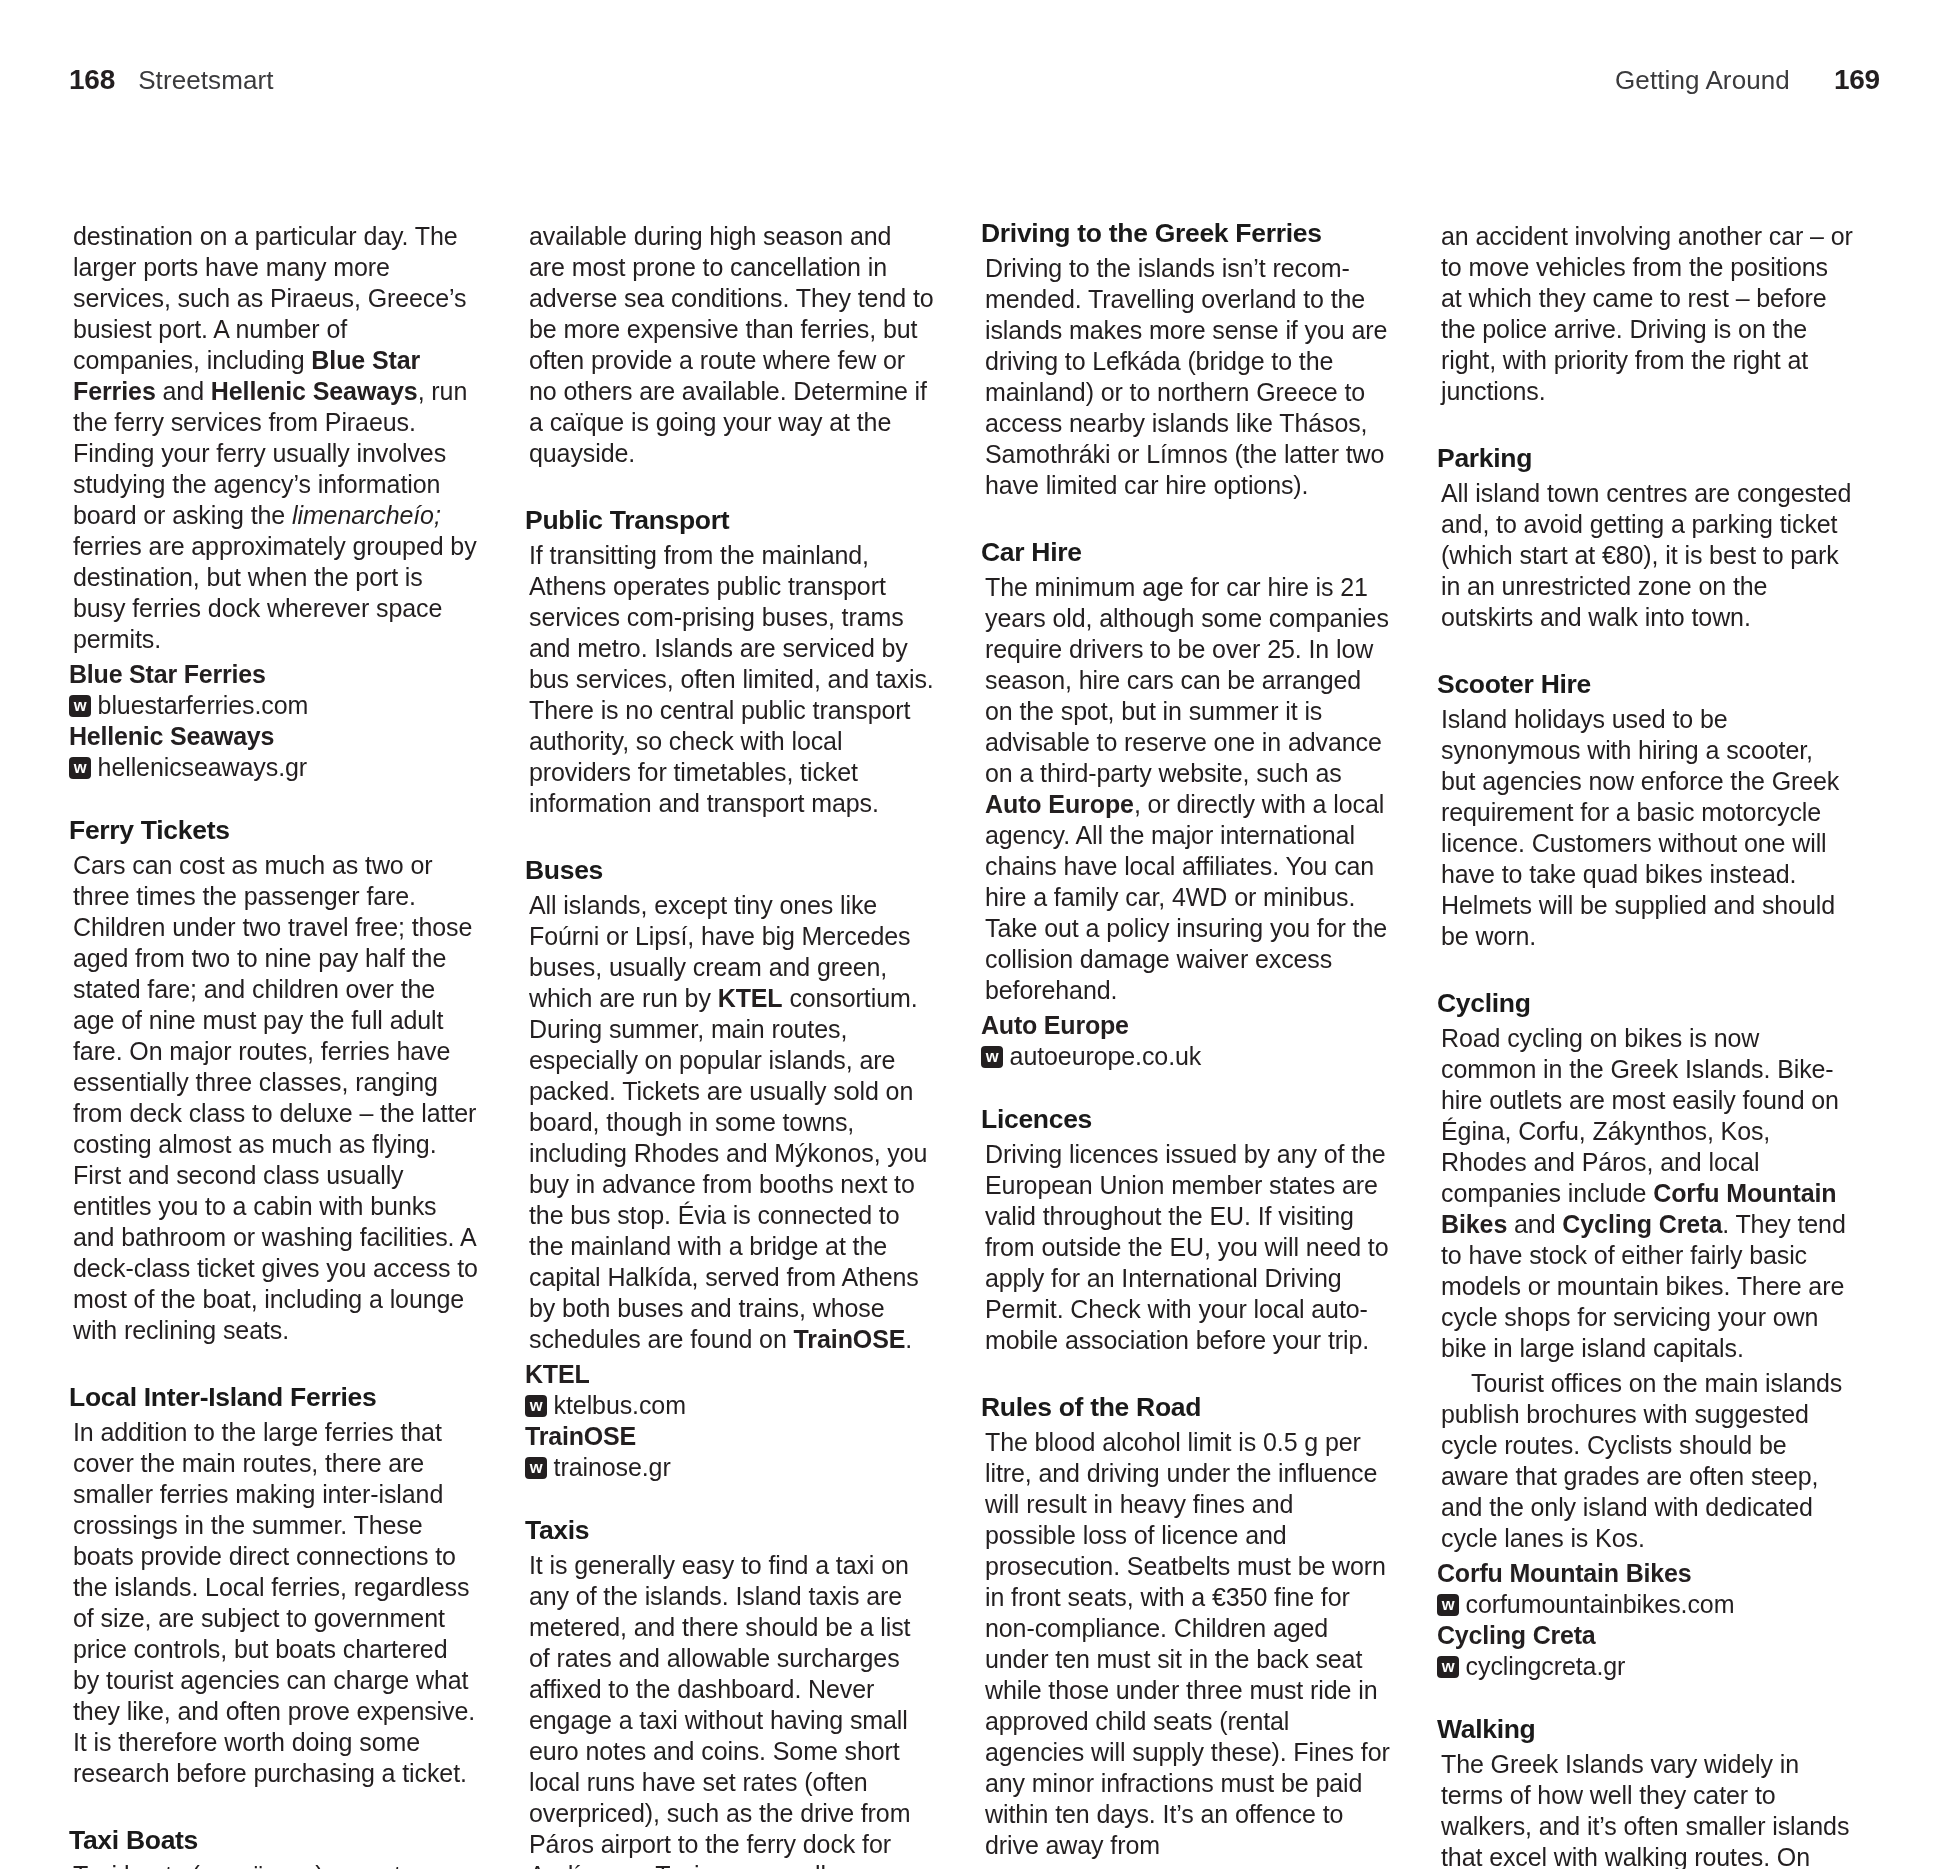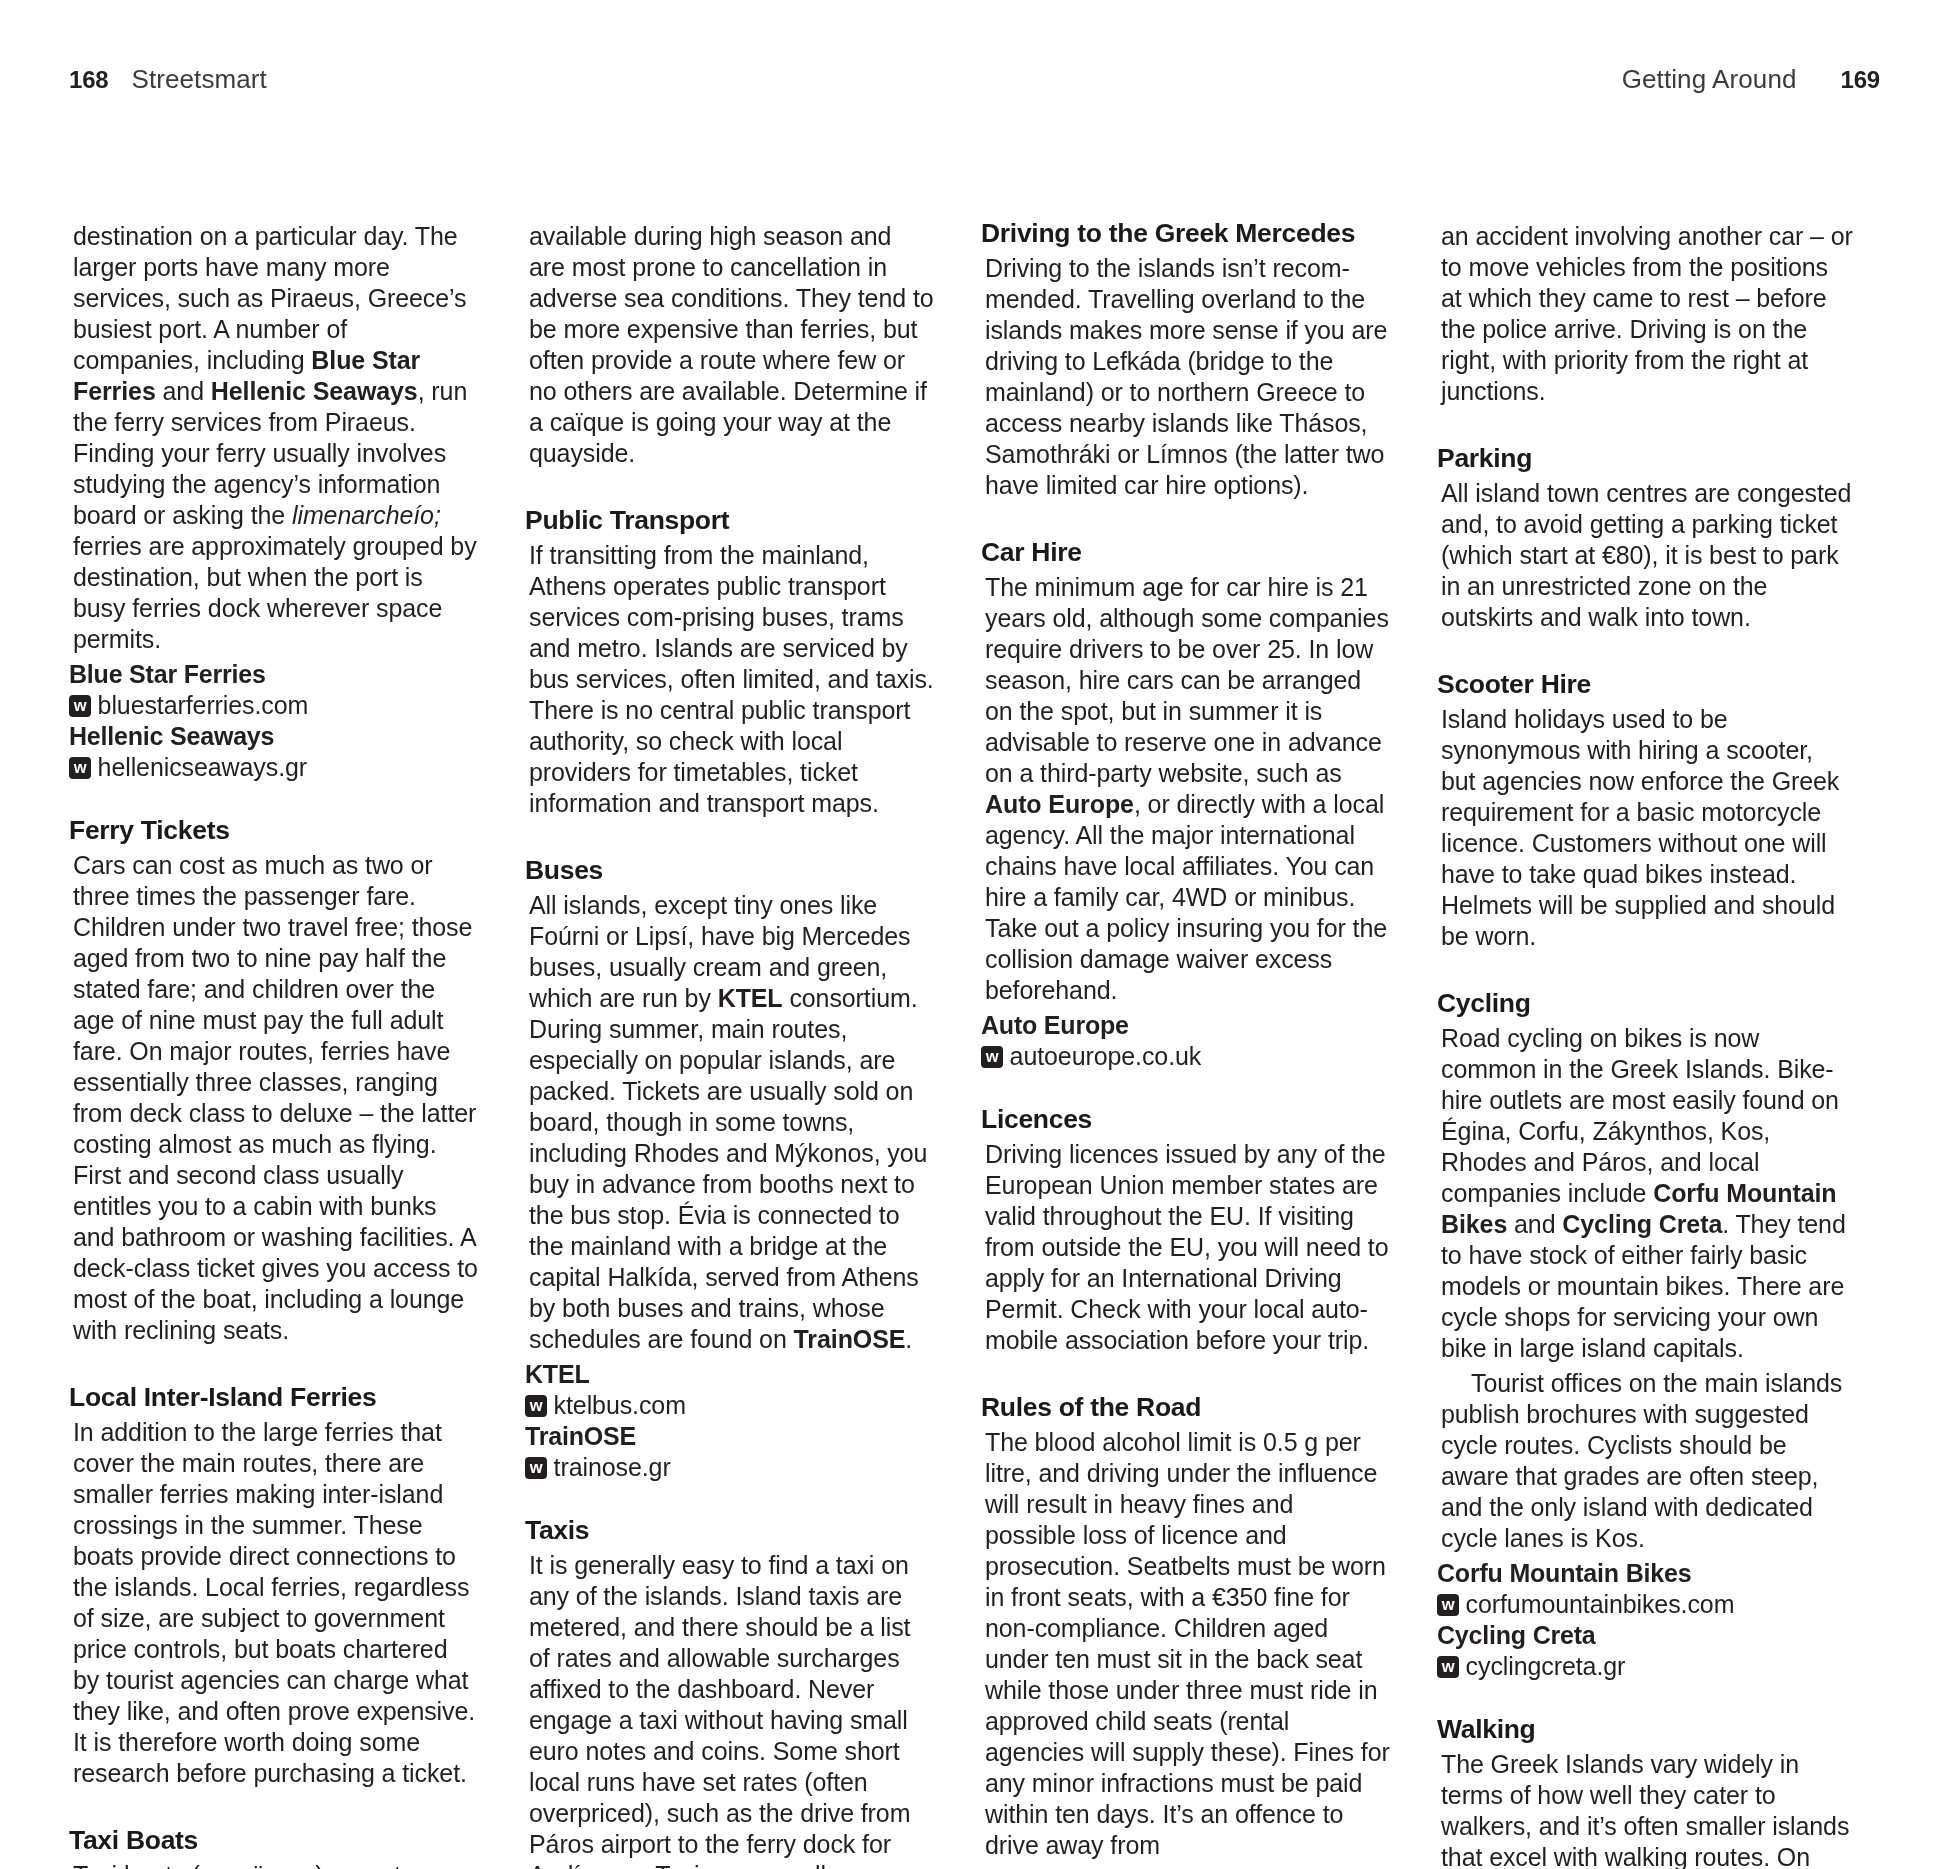--- a/index.html
+++ b/index.html
@@ -30,21 +30,21 @@
     height: 36px;
     display: flex;
     align-items: baseline;
     font-size: 26px;
   }
   .runhead.left  { left: 69px; }
   .runhead.right { right: 77px; gap: 19px; }
 
   .folio {
     font-weight: 700;
-    font-size: 24px;
+    font-size: 28px;
     letter-spacing: -0.2px;
     color: #231f20;
   }
   .runhead-label {
     font-size: 26px;
     font-weight: 400;
     color: #3b3b3d;
     letter-spacing: 0.1px;
     text-align: center;
   }
@@ -207,21 +207,21 @@
         <span>trainose.gr</span>
       </p>
 
       <div class="sec-gap"></div>
       <h3 class="sec">Taxis</h3>
       <p class="body">It is generally easy to find a taxi on any of the islands. Island taxis are metered, and there should be a list of rates and allowable surcharges affixed to the dashboard. Never engage a taxi without having small euro notes and coins. Some short local runs have set rates (often overpriced), such as the drive from Páros airport to the ferry dock for Andíparos. Taxis are usually coloured grey, but on some islands may be navy or burgundy, and take a maximum of four passengers.</p>
     </div>
 
     <div class="col">
 
-      <h3 class="sec">Driving to the Greek Mercedes</h3>
+      <h3 class="sec">Driving to the Greek Ferries</h3>
       <p class="body">Driving to the islands isn’t recom-mended. Travelling overland to the islands makes more sense if you are driving to Lefkáda (bridge to the mainland) or to northern Greece to access nearby islands like Thásos, Samothráki or Límnos (the latter two have limited car hire options).</p>
 
       <div class="sec-gap"></div>
       <h3 class="sec">Car Hire</h3>
       <p class="body"><span>The minimum age for car hire is 21 years old, although some companies require drivers to be over 25. In low season, hire cars can be arranged on the spot, but in summer it is advisable to reserve one in advance on a third-party website, such as </span><b>Auto Europe</b><span>, or directly with a local agency. All the major international chains have local affiliates. You can hire a family car, 4WD or minibus. Take out a policy insuring you for the collision damage waiver excess beforehand.</span></p>
 
       <p class="org">Auto Europe</p>
       <p class="weblink">
         <span class="w-icon">
             <span>w</span>

